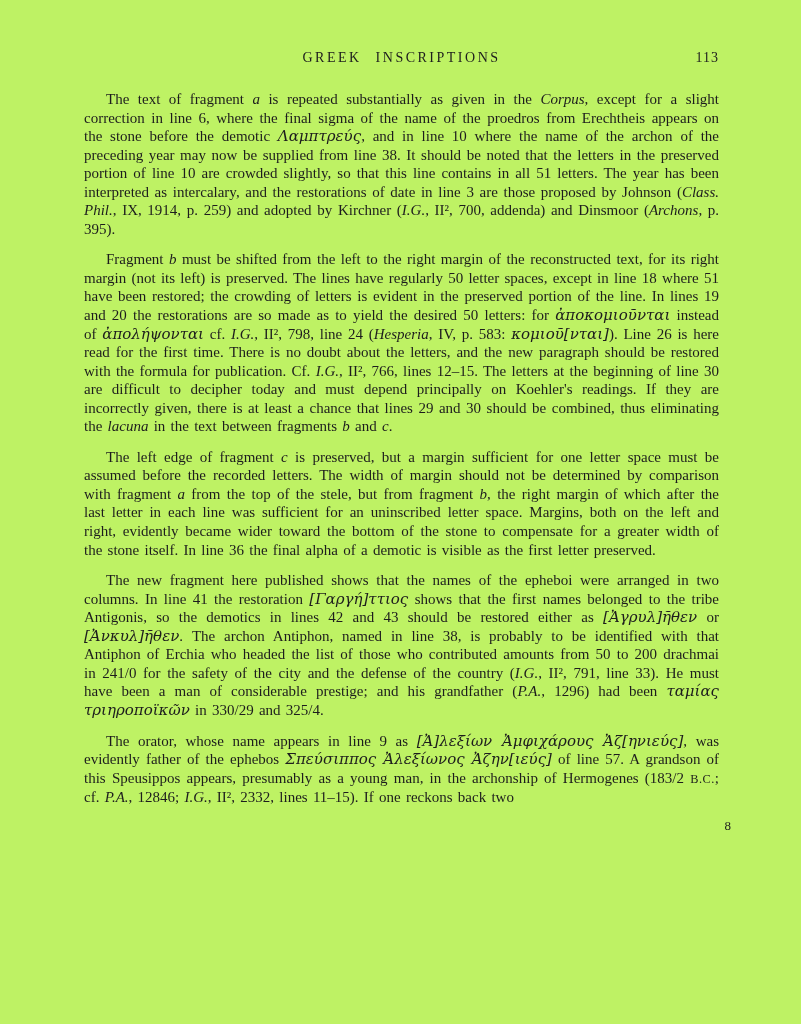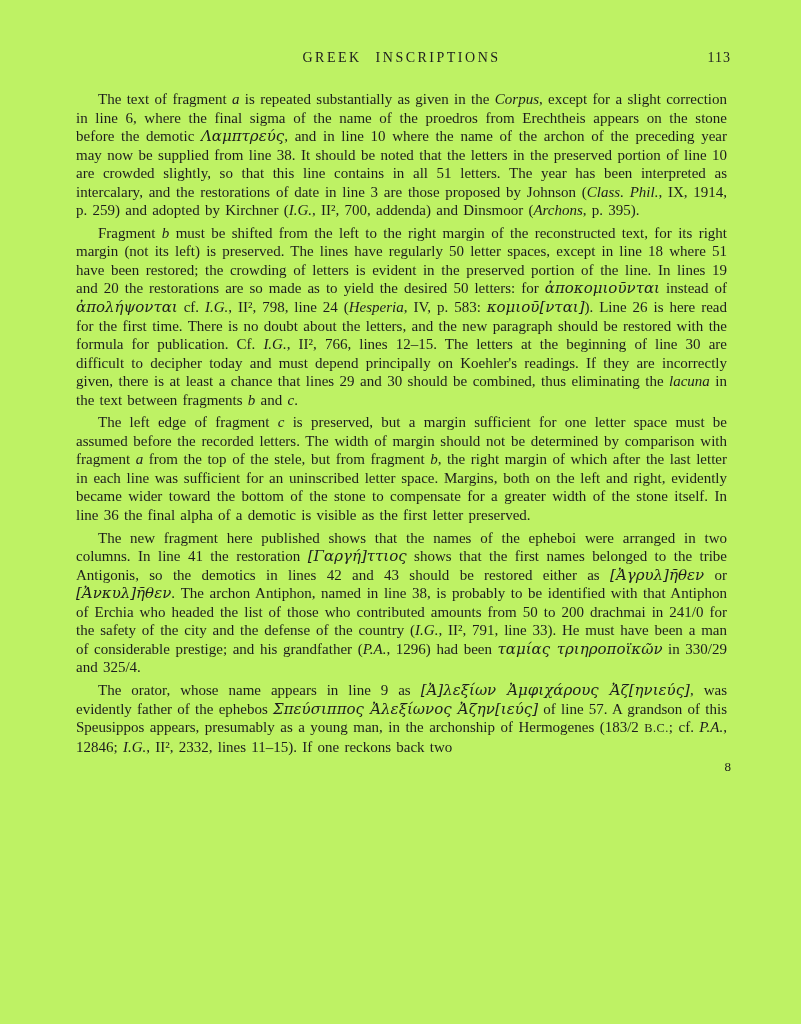--- a/index.html
+++ b/index.html
@@ -24,31 +24,31 @@
   .running-title {
     position: absolute;
     left: 50%;
     transform: translateX(-50%);
     letter-spacing: 2.5px;
     word-spacing: 8px;
     white-space: nowrap;
   }
   .page-number {
     position: absolute;
-    right: 0;
+    right: 12px;
     top: 0;
     letter-spacing: 1px;
   }
   .body-text {
     font-size: 15px;
     line-height: 18.55px;
     text-align: justify;
     word-spacing: 1.5px;
   }
-  .para { margin: 4px; text-indent: 22px; }
+  .para { margin: 12px; text-indent: 22px; }
   .it { font-style: italic; }
   .gk { font-style: italic; font-family: "DejaVu Serif", serif; }
   .sc { font-size: 0.82em; letter-spacing: 0.5px; }
   .signature {
     text-align: right;
     font-size: 13px;
     line-height: 14px;
     margin-top: 1px;
   }
 </style>

